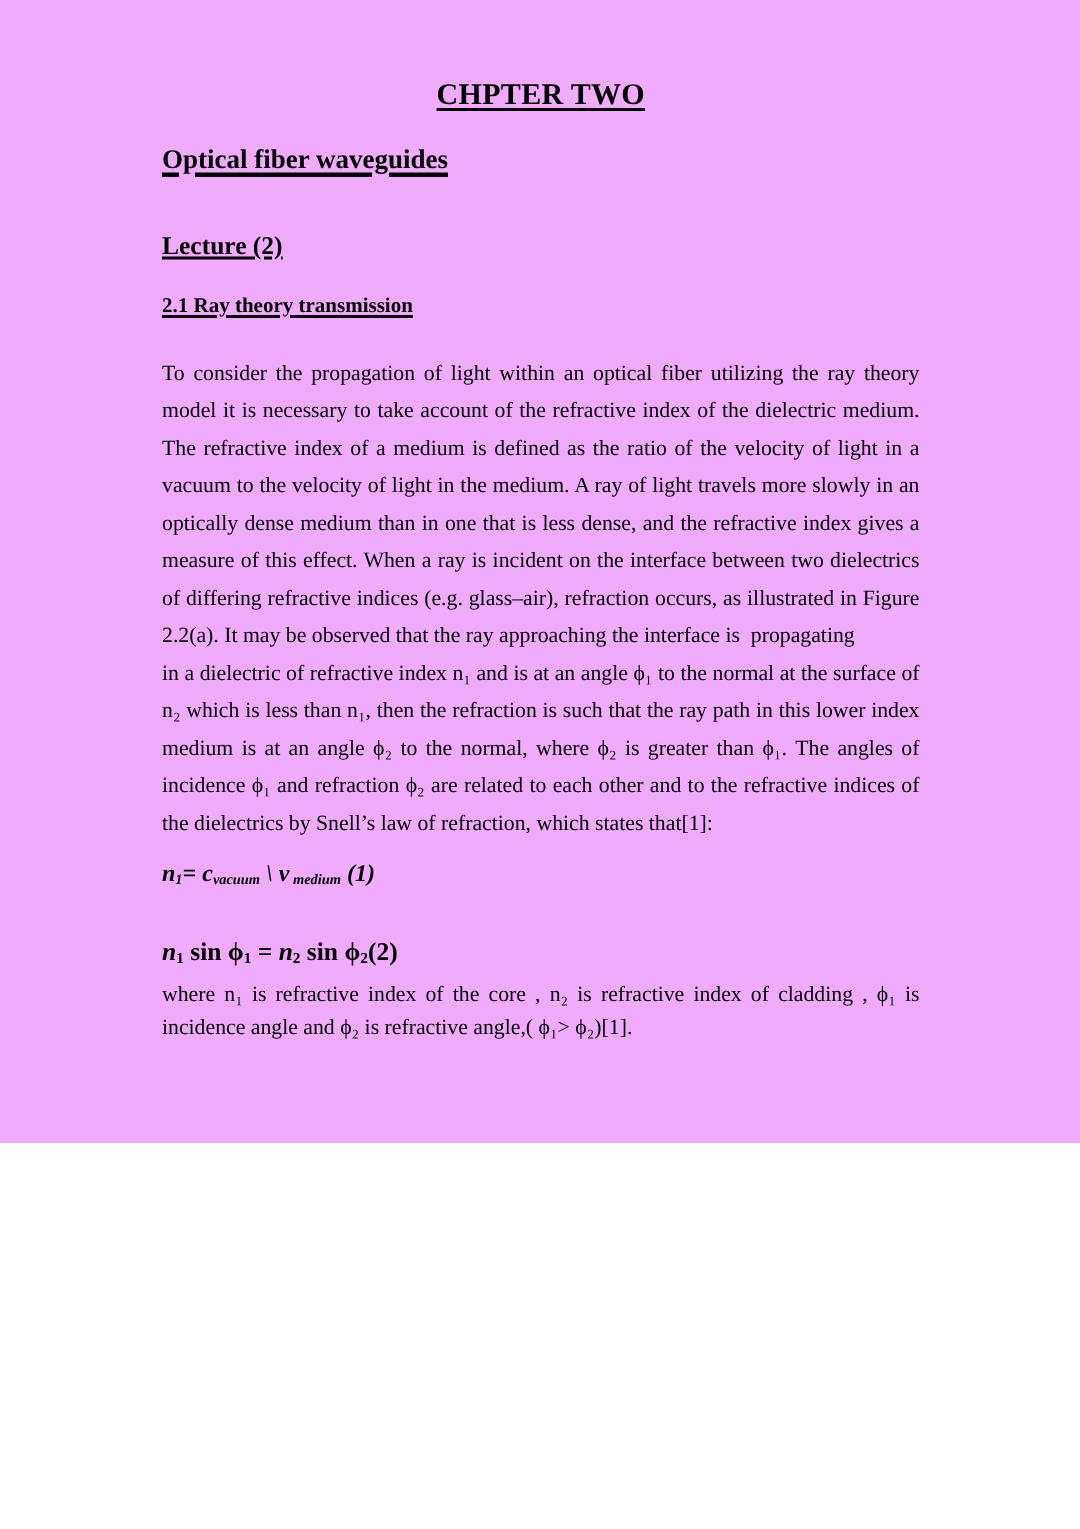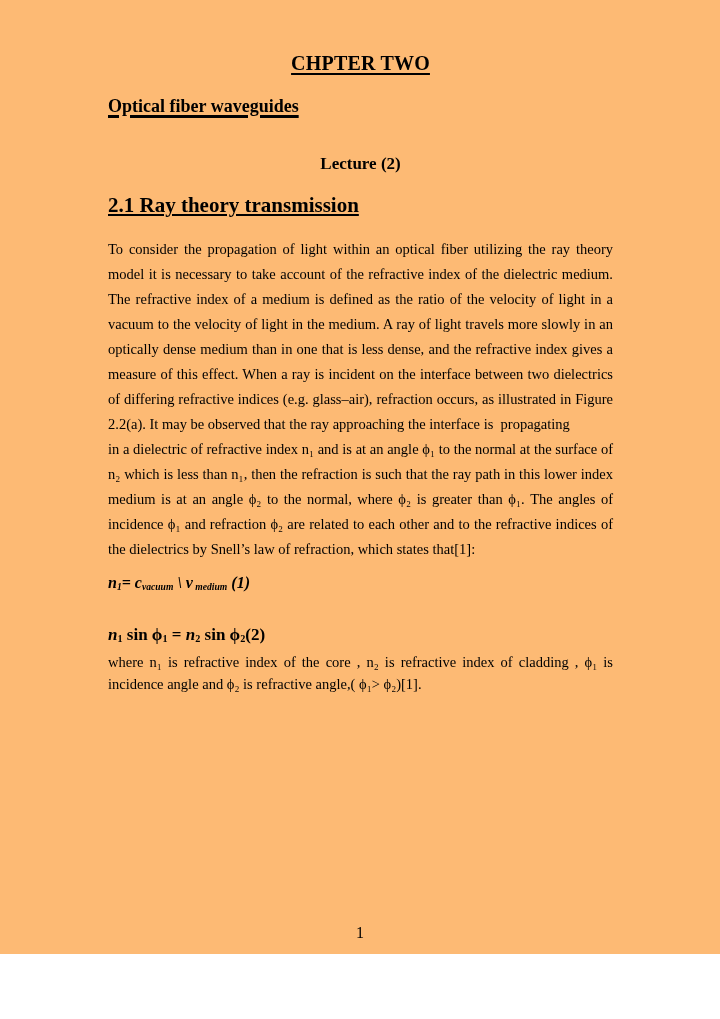--- a/index.html
+++ b/index.html
@@ -1,22 +1,22 @@
 <!DOCTYPE html>
 <html><head>
 <meta charset="utf-8">
 <style>
   html, body { margin: 0; padding: 0; }
   body { background: #ffffff; }
 
   .page {
     position: relative;
     width: 720px;
-    height: 954px;
-    background: #fdba74;
+    height: 762px;
+    background: #f0abfc;
     color: #000000;
     font-family: "Liberation Serif", "DejaVu Serif", serif;
     overflow: hidden;
   }
 
   .content {
     width: 505px;
     margin-left: 108px;
   }
 
@@ -40,28 +40,29 @@
     text-align: left;
     text-decoration: underline;
     text-decoration-thickness: 2.5px;
     text-underline-offset: 3px;
   }
 
   .lecture-title {
     margin-top: 34px;
     font-size: 17px;
     line-height: 20px;
-    text-align: center;
+    text-align: left;
+    text-decoration: underline;
     text-decoration-thickness: 1.5px;
     text-underline-offset: 2px;
   }
 
   .section-title {
     margin-top: 21px;
-    font-size: 21px;
+    font-size: 14px;
     line-height: 20px;
     text-align: left;
     text-decoration: underline;
     text-decoration-thickness: 1.5px;
     text-underline-offset: 2px;
   }
 
   .para { font-size: 14.5px; }
   .para-intro { margin-top: 22px; }
   .para-refraction { margin-top: 0; }

